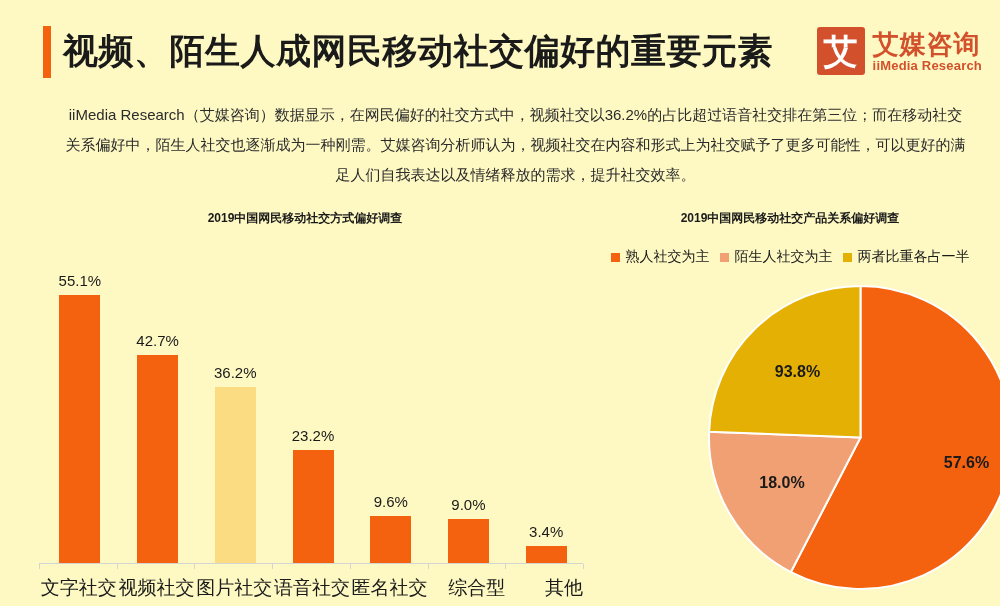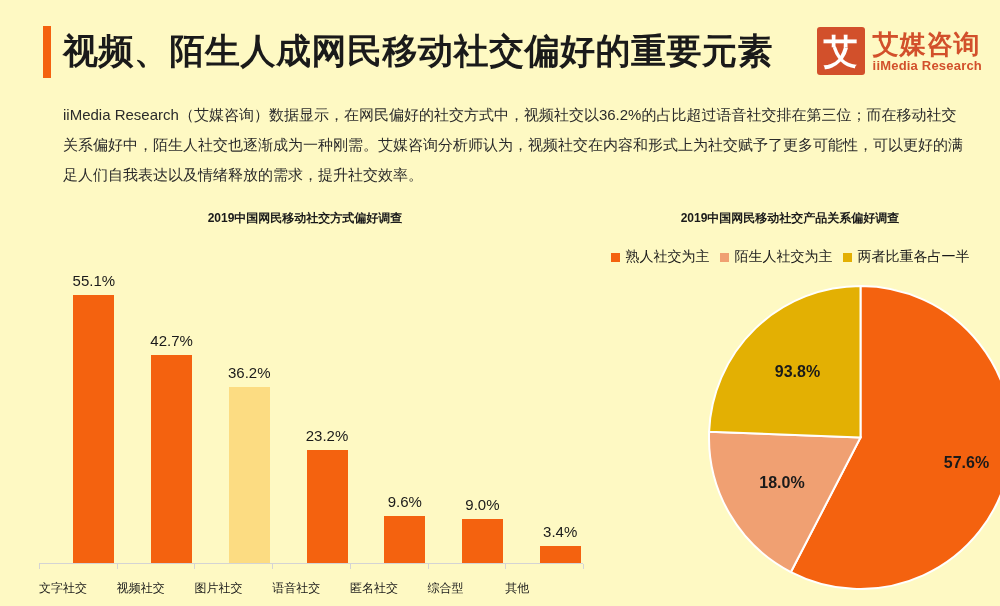--- a/index.html
+++ b/index.html
@@ -80,20 +80,21 @@
   }
 
   
   .lede {
     position: absolute;
     left: 63px; top: 100px;
     width: 905px;
     font-size: 15px;
     line-height: 30px;
     color: #2b2b2b;
+    text-align: center;
   }
 
   
   .charts { position: absolute; left: 0; top: 198px; width: 1000px; height: 408px; }
 
   .chart-title {
     text-align: center;
     font-size: 12px;
     font-weight: 700;
     color: #1a1a1a;
@@ -124,21 +125,21 @@
     left: 19px; bottom: 37px;
     width: 544px; height: 5px;
   }
   .bar-tick {
     position: absolute;
     top: 0; width: 1px; height: 5px;
     background: #d4d4d4;
   }
   .bars {
     position: absolute;
-    left: 35px; bottom: 43px;
+    left: 21px; bottom: 43px;
     width: 544px; height: 300px;
     display: flex;
     align-items: center;
   }
   .bar-col {
     flex: 1 1 0;
     height: 100%;
     position: relative;
     display: flex;
     flex-direction: column;
@@ -153,22 +154,22 @@
   }
   .bar-rect { width: 41px; }
   .bar-cat {
     position: absolute;
     left: 19px; bottom: 2px;
     width: 544px; height: 32px;
     display: flex;
   }
   .bar-cat > div {
     flex: 1 1 0;
-    text-align: left;
-    font-size: 12px;
+    text-align: right;
+    font-size: 19px;
     color: #1a1a1a;
     line-height: 32px;
     white-space: nowrap;
   }
 
   
   .pie-panel {
     position: absolute;
     left: 580px; top: 0;
     width: 420px; height: 408px;

